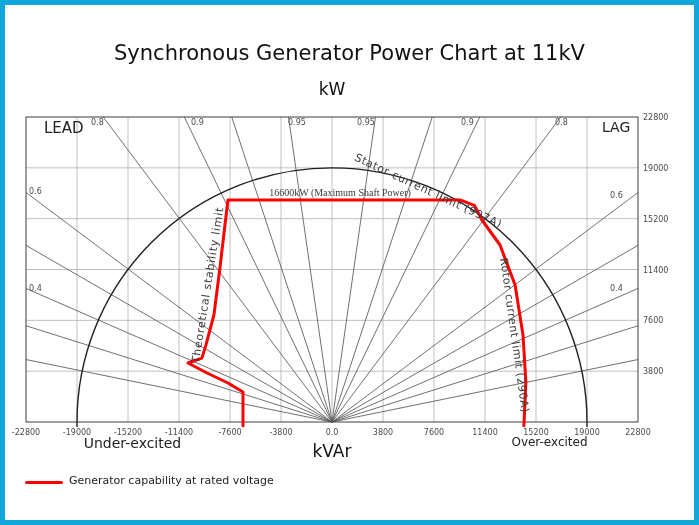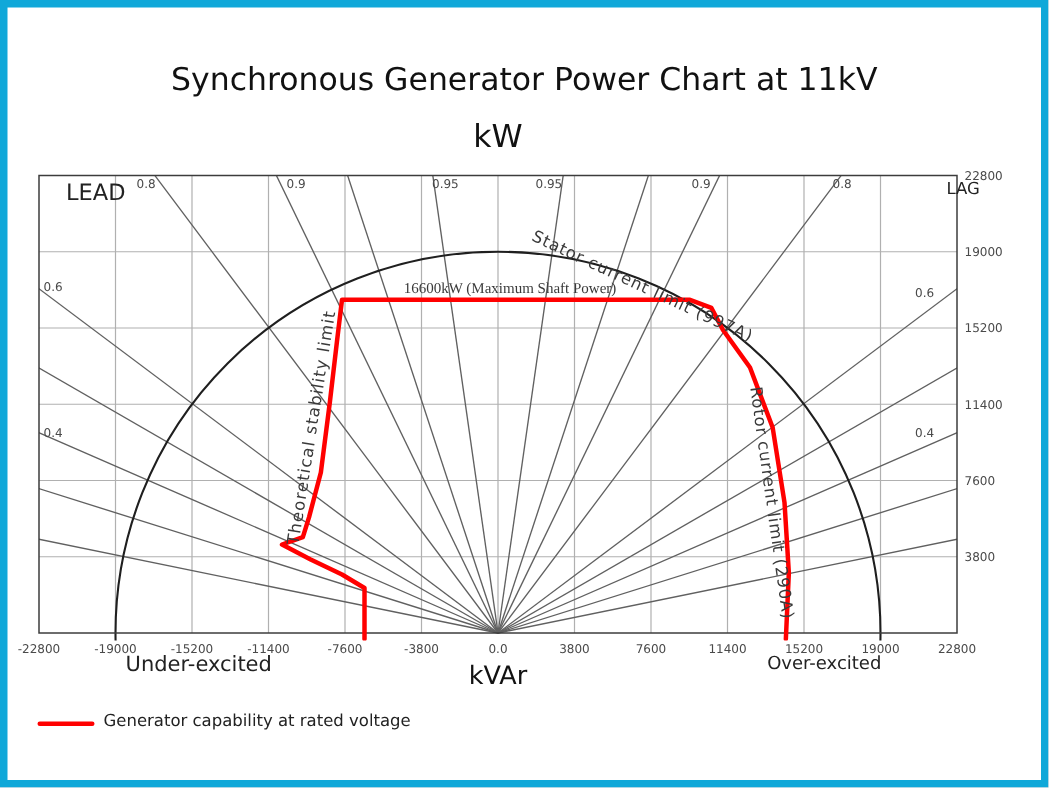--- a/index.html
+++ b/index.html
@@ -3,24 +3,24 @@
 <meta charset="utf-8">
 <style>
   html,body { margin:0; padding:0; background:#cfd4d8; }
   .frame {
     position:relative; width:699px; height:525px; background:#ffffff;
     border:5px solid #10a8d9; box-sizing:border-box; overflow:hidden;
     font-family:"DejaVu Sans","Liberation Sans",sans-serif; color:#1d1d1d;
   }
   .abs { position:absolute; }
   .chart-title { left:0; top:36px; width:689px; text-align:center; font-size:21px; color:#111; }
-  .kw-label   { left:272px; top:74px; width:110px; text-align:center; font-size:21px; color:#111; }
+  .kw-label   { left:272px; top:74px; width:110px; text-align:center; font-size:17px; color:#111; }
   .kvar-label { left:282px; top:436px; width:90px; text-align:center; font-size:17px; color:#111; }
   .lead-label { left:39px;  top:114px; font-size:15px; color:#222; }
-  .lag-label  { left:626px; top:114px; font-size:11px; color:#222; }
+  .lag-label  { left:597px; top:114px; font-size:14px; color:#222; }
   .under-label{ left:55px;  top:430px; width:145px; text-align:center; font-size:14px; color:#222; }
   .over-label { left:472px; top:430px; width:145px; text-align:center; font-size:12px; color:#222; }
   .shaft-label{ left:215px; top:182px; width:240px; text-align:center; font-size:10px; color:#3a3a3a;font-family:Liberation Serif, serif; }
   .stator-label{ left:353px; top:146px; font-size:11px; color:#3a3a3a; white-space:nowrap;
                  transform:rotate(25deg); transform-origin:0 0; letter-spacing:0.6px; }
   .stability-label{ left:184px; top:357px; font-size:11px; color:#3a3a3a; white-space:nowrap;
                  transform:rotate(-81deg); transform-origin:0 0; letter-spacing:0.8px; }
   .rotor-label{ left:505px; top:252px; font-size:11px; color:#3a3a3a; white-space:nowrap;
                  transform:rotate(82deg); transform-origin:0 0; letter-spacing:0.6px; }
   .legend-line{ left:20px; top:476px; width:38px; height:3px; background:#ff0000; border-radius:2px; }

